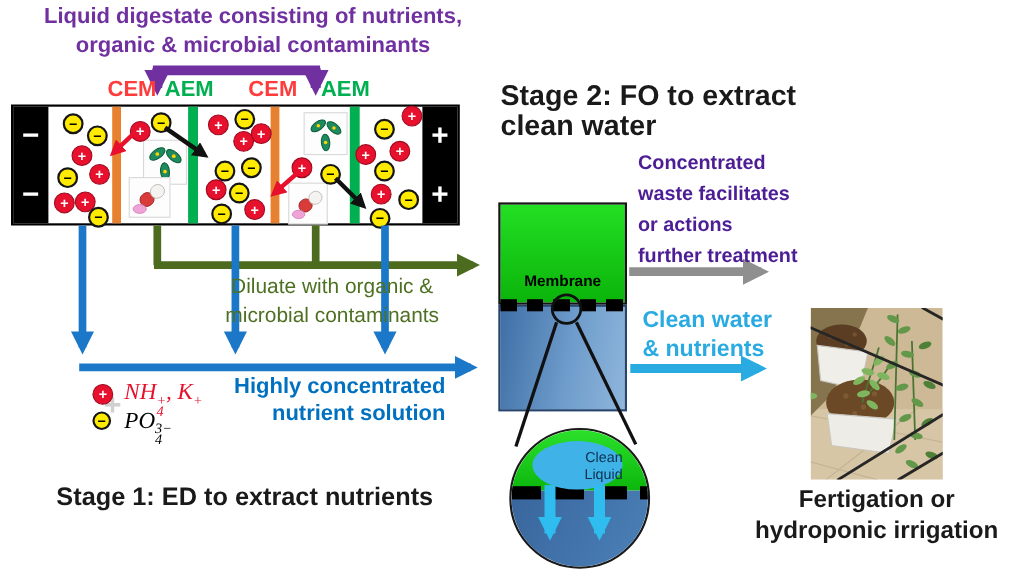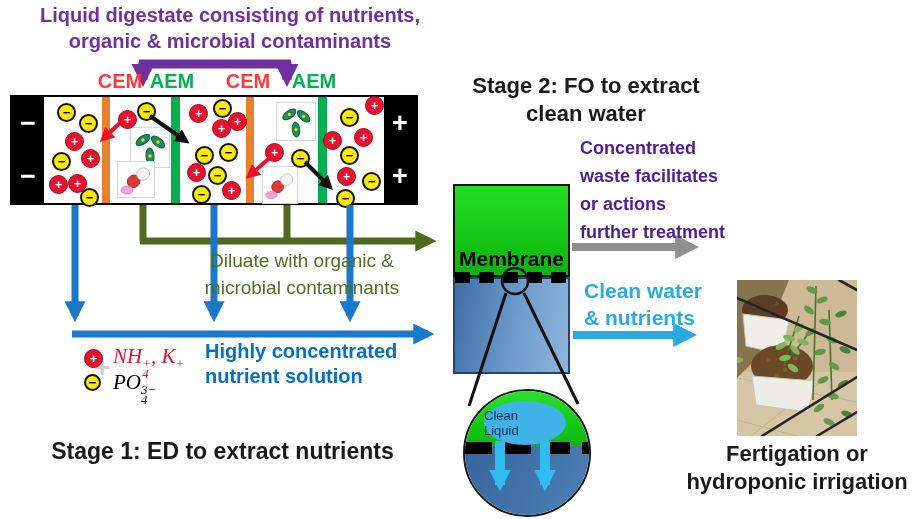--- a/index.html
+++ b/index.html
@@ -25,59 +25,59 @@
   
   .ion{position:absolute;width:19px;height:19px;border-radius:50%;box-sizing:border-box;
        display:flex;align-items:center;justify-content:center;
        font-size:13px;font-weight:bold;z-index:2;line-height:1;}
   .ion-a{background:#FFEA00;border:2px solid #151515;color:#000;}
   .ion-c{background:#E8112D;border:1px solid #9E0B20;color:#fff;}
   .imgbox{position:absolute;background:#fdfdfd;border:1px solid #d8d8d8;z-index:2;}
   
   #diluate{left:194px;top:247px;width:216px;text-align:center;color:#4E7023;
            font-size:19px;line-height:27px;z-index:6;}
-  #concentrate{left:205px;top:339px;width:200px;text-align:left;color:#0070C0;
+  #concentrate{left:205px;top:339px;width:200px;text-align:right;color:#0070C0;
                font-weight:bold;font-size:20px;line-height:25px;z-index:6;}
   #stage1{left:20px;top:438px;width:405px;text-align:center;color:#1a1a1a;
           font-weight:bold;font-size:23px;z-index:6;}
   
   .legend-formula{position:absolute;font-family:"Liberation Serif",serif;font-style:italic;
                   font-size:21px;z-index:6;}
   .stack{display:inline-flex;flex-direction:column;align-items:flex-start;
          line-height:.78;font-size:13px;vertical-align:-5px;}
   #ghost-plus{left:94px;top:352px;color:#D0D0D0;font-size:28px;font-weight:bold;z-index:1;}
   
-  #stage2{left:455px;top:72px;width:262px;text-align:center;color:#1a1a1a;
-          font-weight:bold;font-size:22px;line-height:28px;z-index:6;}
+  #stage2{left:455px;top:72px;width:262px;text-align:left;color:#1a1a1a;
+          font-weight:bold;font-size:26px;line-height:28px;z-index:6;}
   #waste-text{left:580px;top:134px;color:#4c1d95;font-size:18px;font-weight:600;
               line-height:28px;z-index:6;}
   #clean-text{left:584px;top:277px;color:#29ABE2;font-weight:bold;font-size:21px;
               line-height:27px;z-index:6;}
   
   #fo-green{left:453px;top:184px;width:117px;height:93px;
             background:linear-gradient(180deg,#23DF23 0%,#0BB40B 100%);
             border:2px solid #141414;box-sizing:border-box;z-index:1;}
   #fo-blue{left:453px;top:277px;width:117px;height:97px;
            background:linear-gradient(100deg,#3E6EA5 0%,#6E9CCB 55%,#8FB6DC 100%);
            border:2px solid #25456E;box-sizing:border-box;z-index:1;}
   #fo-membrane-label{left:453px;top:247px;width:117px;text-align:center;color:#000;
-                     font-weight:bold;font-size:21px;z-index:6;}
+                     font-weight:bold;font-size:14px;z-index:6;}
   #fo-dashes{left:455px;top:272px;width:113px;height:11px;z-index:2;
              background:repeating-linear-gradient(90deg,#000 0 15px,transparent 15px 24px);}
   
   #mag-circle{left:463px;top:389px;width:128px;height:128px;border-radius:50%;
               border:2px solid #1a1a1a;box-sizing:border-box;overflow:hidden;z-index:3;}
   #mag-green{position:absolute;left:0;top:0;width:124px;height:55px;
              background:linear-gradient(180deg,#2BE02B,#0CB60C);}
   #mag-blue{position:absolute;left:0;top:55px;width:124px;height:69px;
             background:linear-gradient(120deg,#38659C,#4B81B8);}
   #mag-dashes{position:absolute;left:0;top:51px;width:124px;height:12px;
               background:repeating-linear-gradient(90deg,#000 0 27px,transparent 27px 39px);}
   #mag-ellipse{position:absolute;left:19px;top:10px;width:82px;height:44px;border-radius:50%;
-               background:#3FB3E8;display:flex;flex-direction:column;align-items:flex-start;
+               background:#3FB3E8;display:flex;flex-direction:column;align-items:flex-end;
                justify-content:center;color:#0E2F4F;font-size:13px;line-height:15px;}
   
   #photo{left:737px;top:280px;width:120px;height:156px;z-index:3;}
   #outcome-caption{left:662px;top:440px;width:270px;text-align:center;color:#1a1a1a;
                    font-weight:bold;font-size:22px;line-height:28px;z-index:6;}
   #overlay{position:absolute;left:0;top:0;width:920px;height:519px;z-index:4;pointer-events:none;}
 </style>
 </head>
 <body>
 

